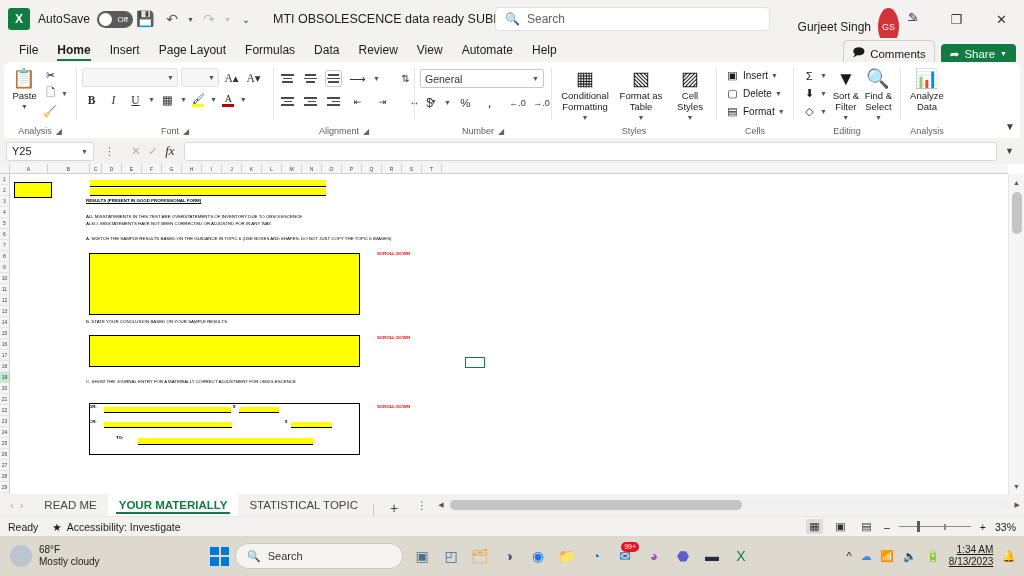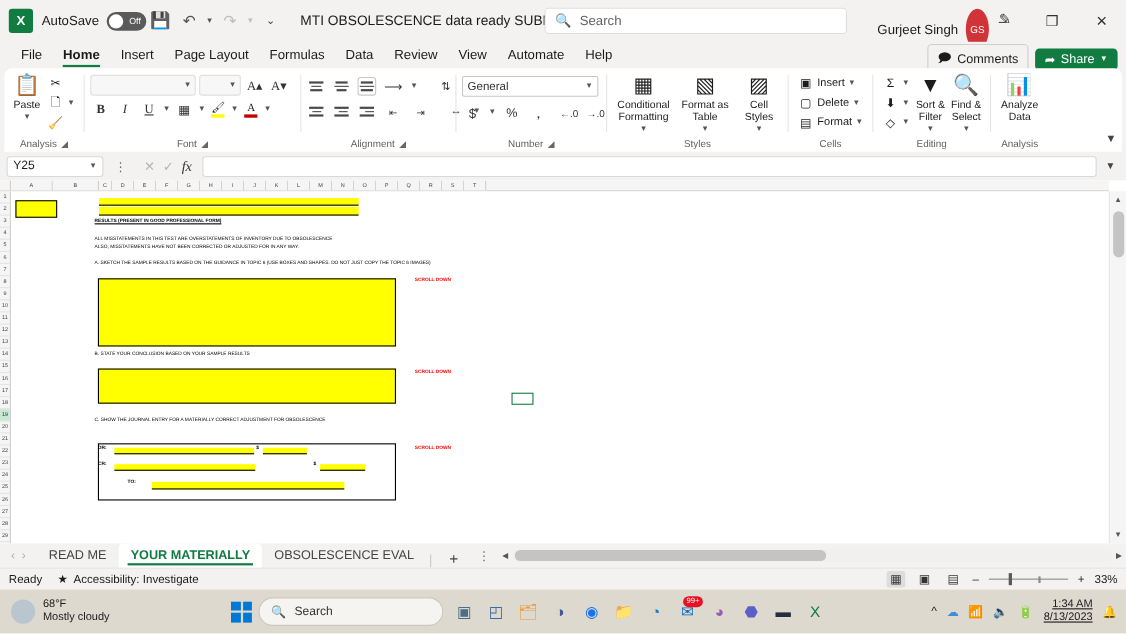--- a/index.html
+++ b/index.html
@@ -625,21 +625,21 @@
   </div>
 
   <div class="hscrollrow">
     <div class="tabarrows">
       <span>‹</span>
       <span>›</span>
     </div>
     <div class="tabs">
       <div class="tab">READ ME</div>
       <div class="tab active">YOUR MATERIALLY</div>
-      <div class="tab">OBSOLESCENCE EVAL</div>
+      <div class="tab">STATISTICAL TOPIC</div>
       <span class="tabsep"></span>
       <div class="addsheet">+</div>
     </div>
     <div class="hsbar">
       <span class="dots">⋮</span>
       <span style="font-size:7px;color:#555">◀</span>
       <div class="hstrack">
         <div class="hsthumb"></div>
       </div>
       <span style="font-size:7px;color:#555">▶</span>

